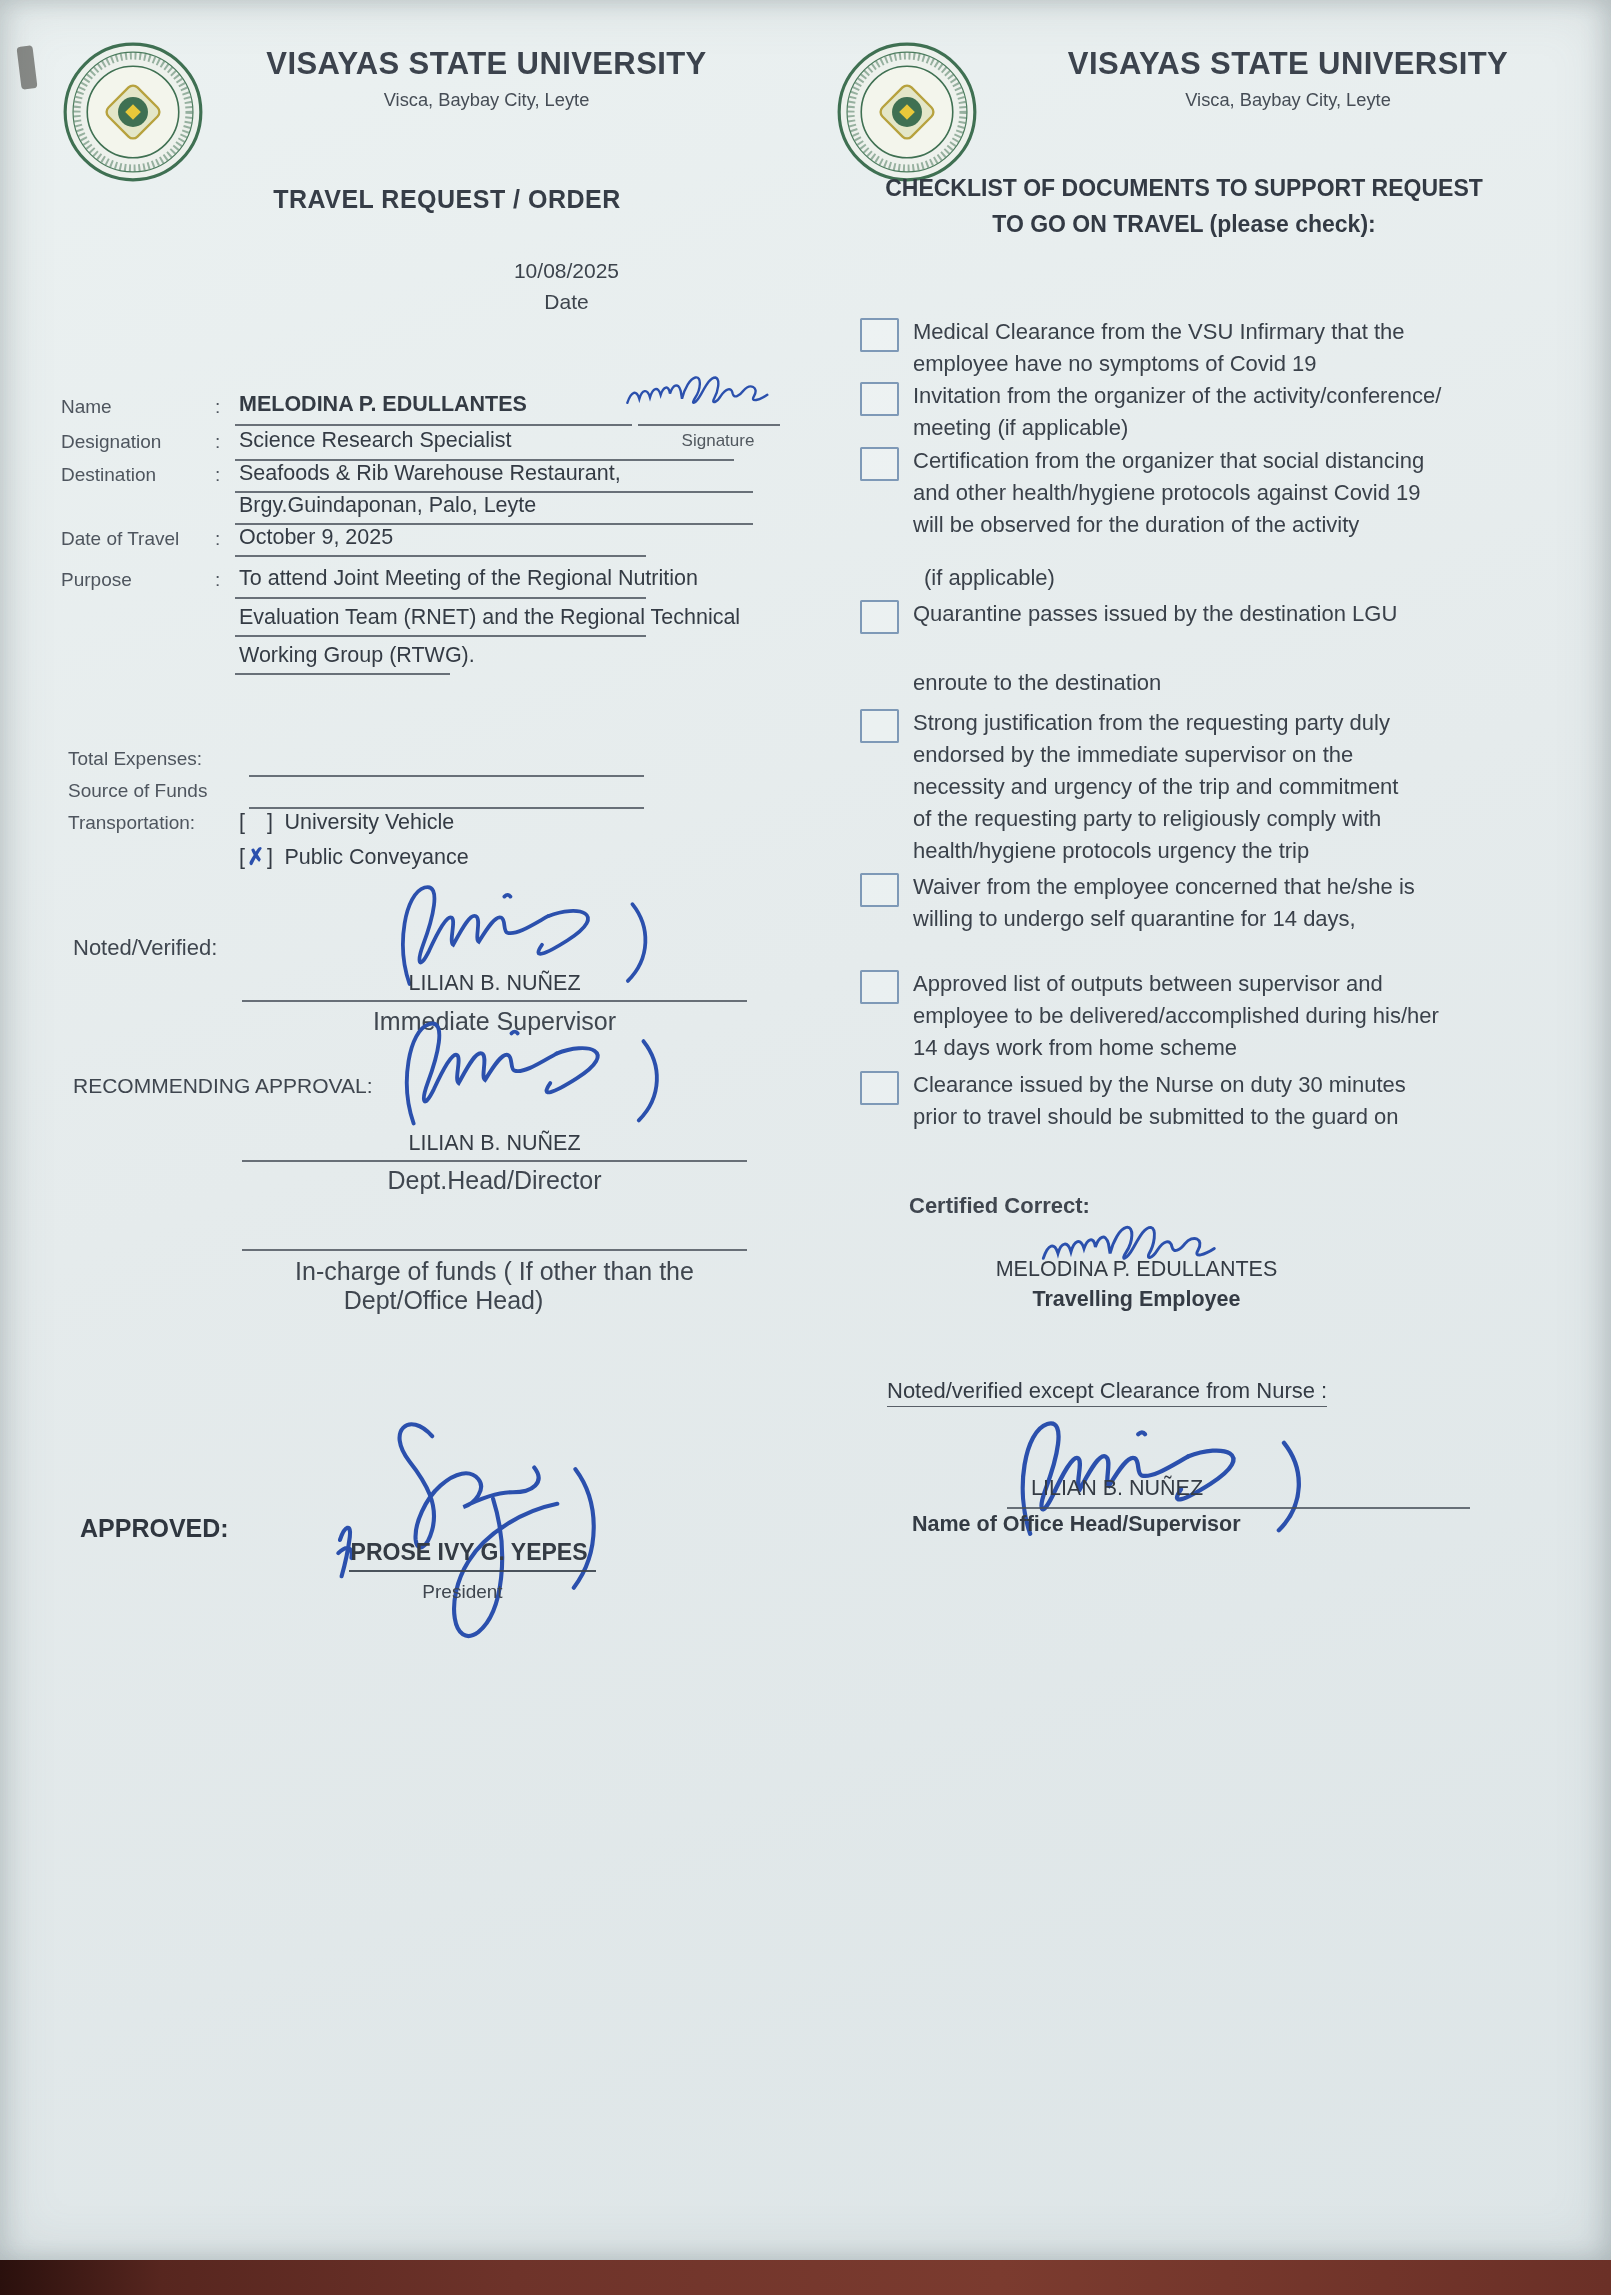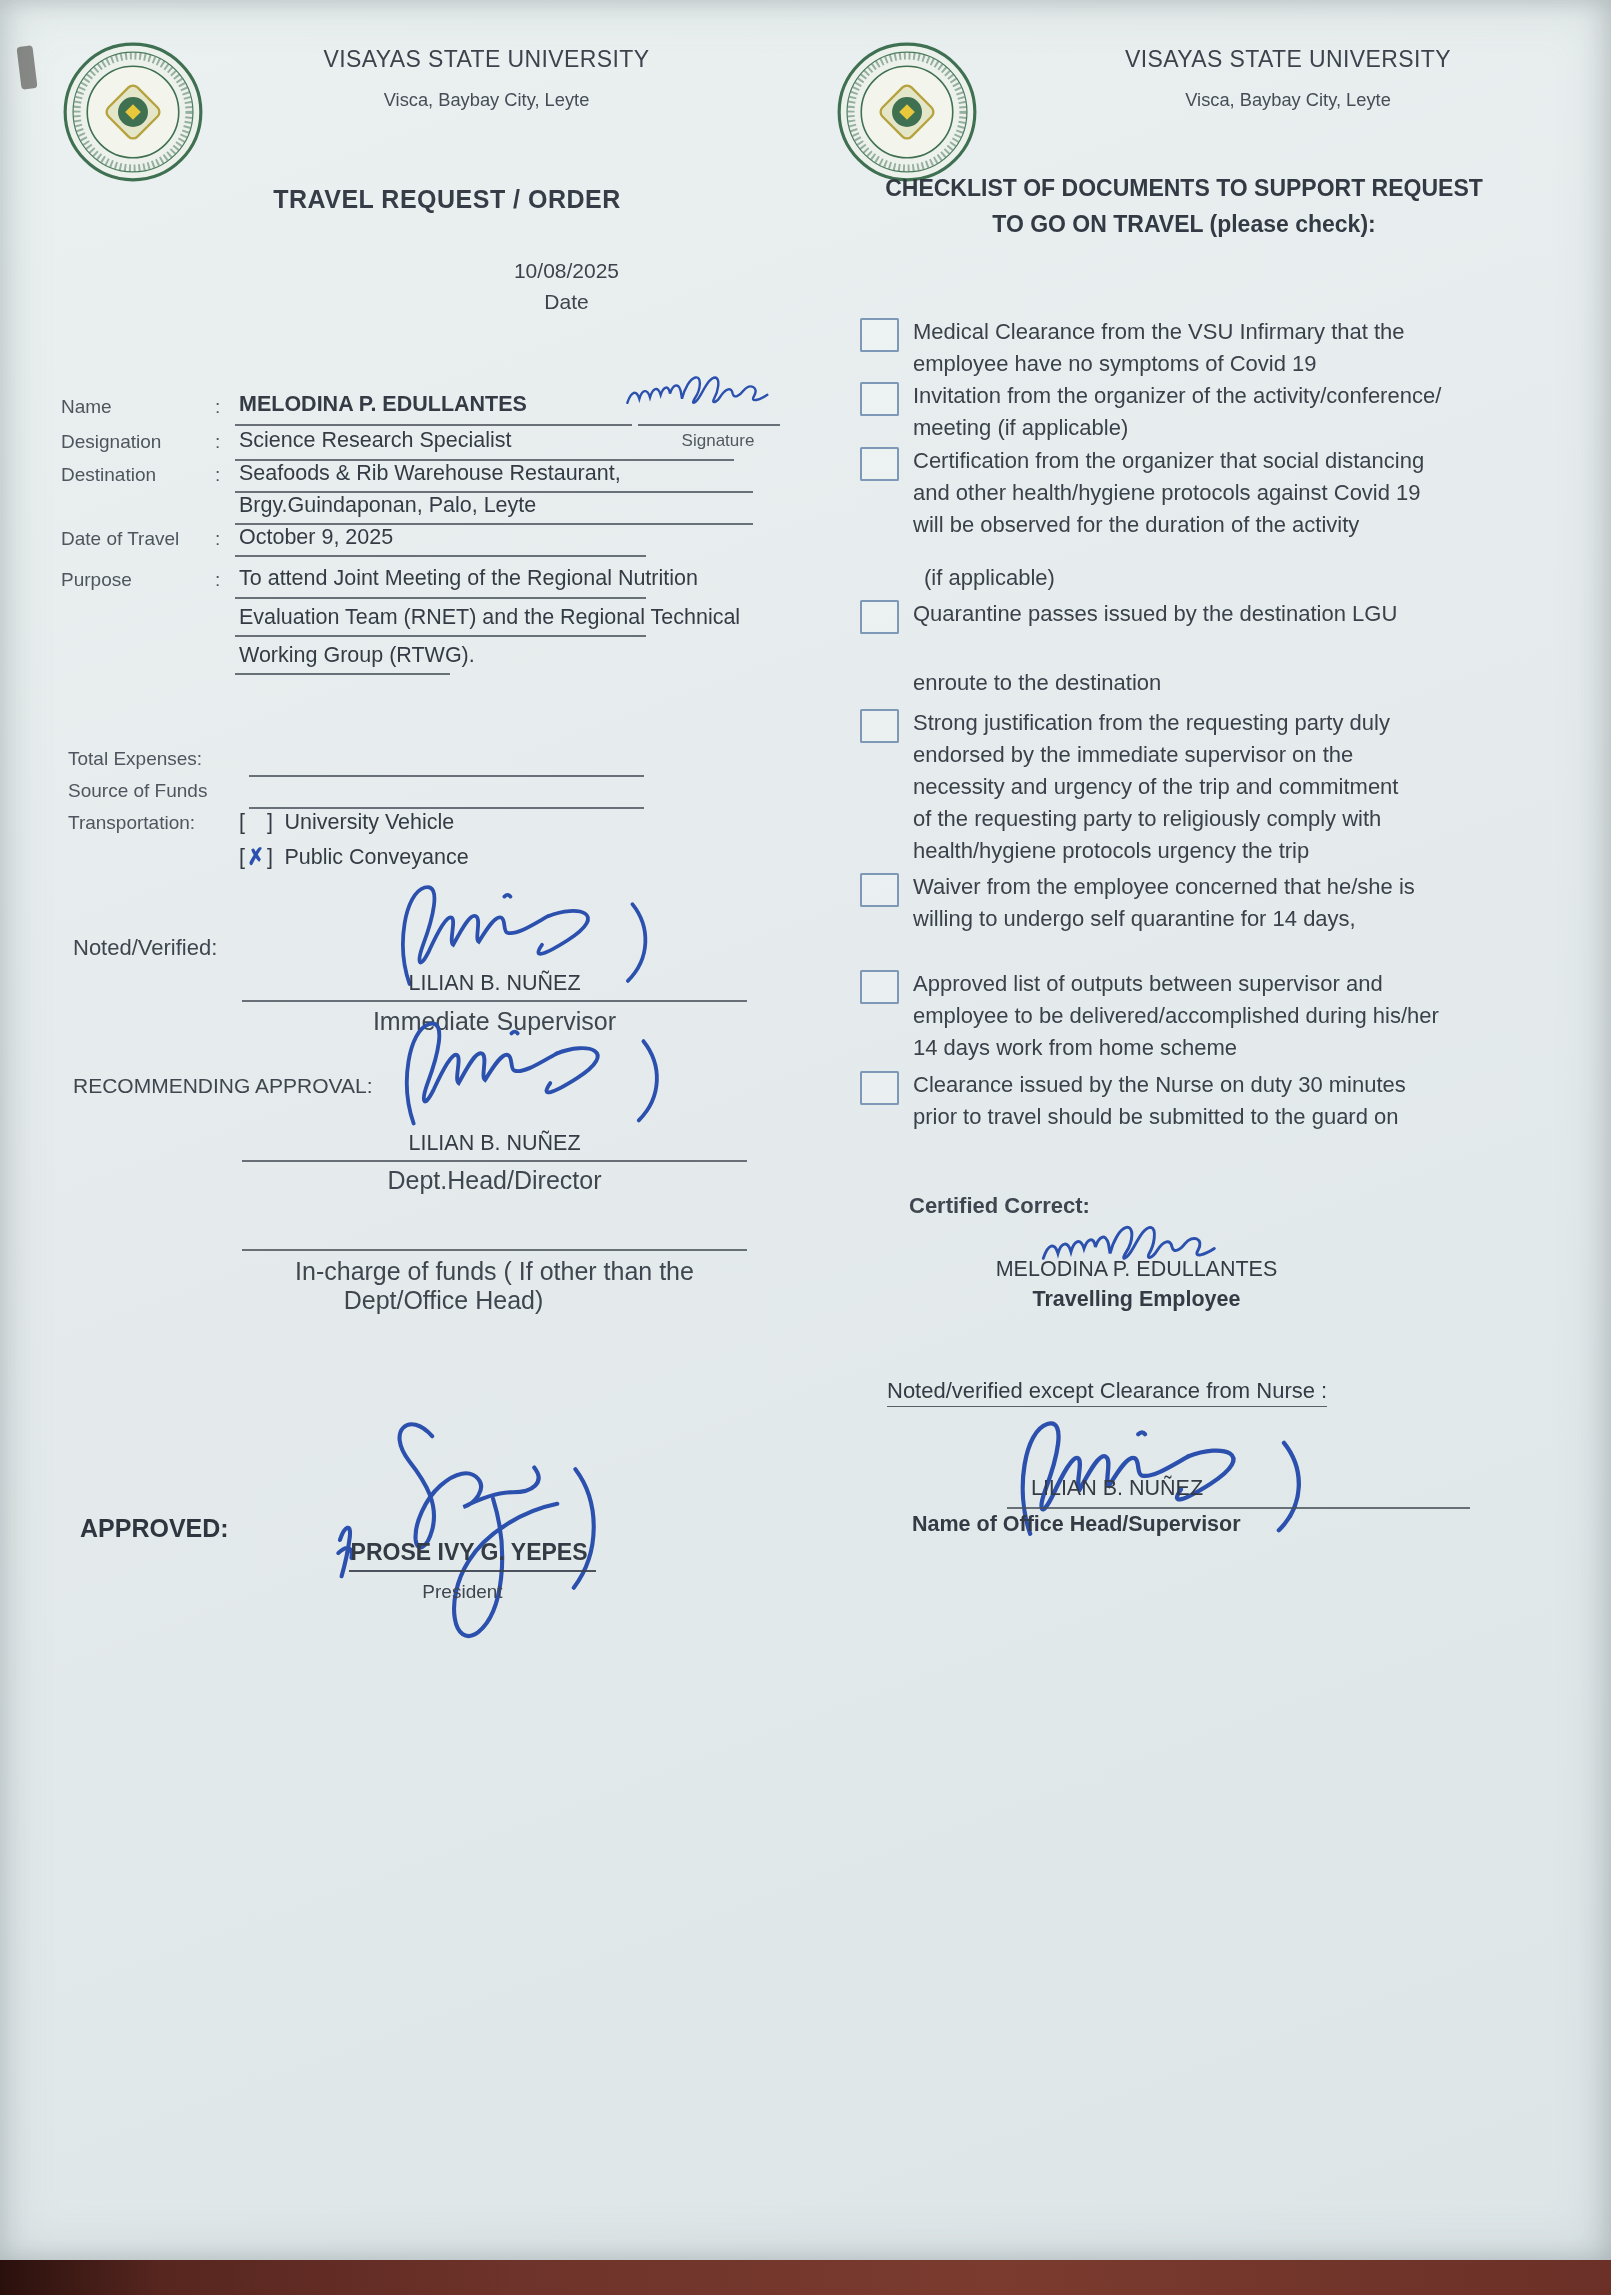--- a/index.html
+++ b/index.html
@@ -4,21 +4,21 @@
 <style>
   html,body{margin:0;padding:0;background:#c8d0d2;}
   .page{position:relative;width:1611px;height:2295px;overflow:hidden;
         font-family:"Liberation Sans",sans-serif;background:#cfd6d8;}
   .paper{position:absolute;left:0;top:0;right:0;bottom:35px;
          background:linear-gradient(160deg,#ebf1f1 0%,#e5ebec 45%,#dde5e7 100%);
          box-shadow:inset 0 0 56px rgba(90,105,110,.18),
                     inset -9.6px 0 21px rgba(80,95,100,.16),
                     inset 9.6px 0 21px rgba(80,95,100,.12);}
   .abs{position:absolute;}
-  .uni-title{font-size:23px;font-weight:400;color:#3c434d;text-align:center;letter-spacing:0.4px;white-space:nowrap;}
+  .uni-title{font-size:31px;font-weight:700;color:#3c434d;text-align:center;letter-spacing:0.4px;white-space:nowrap;}
   .uni-addr{font-size:18.3px;color:#464d56;text-align:center;white-space:nowrap;}
   .form-title{font-size:25px;font-weight:700;color:#363d47;text-align:center;letter-spacing:0.5px;white-space:nowrap;}
   .ck-title{font-size:23px;font-weight:700;color:#333a44;text-align:center;white-space:nowrap;}
   .date-txt{font-size:21px;color:#3d444d;text-align:center;}
   .flabel{font-size:19px;color:#4e555e;white-space:nowrap;}
   .fcolon{font-size:19px;color:#4e555e;}
   .fval{font-size:21.5px;color:#343b44;white-space:nowrap;}
   .uline{position:absolute;height:1.6px;background:rgba(72,80,90,.8);}
   .sig{position:absolute;}
   .sig svg{width:100%;height:100%;display:block;}

